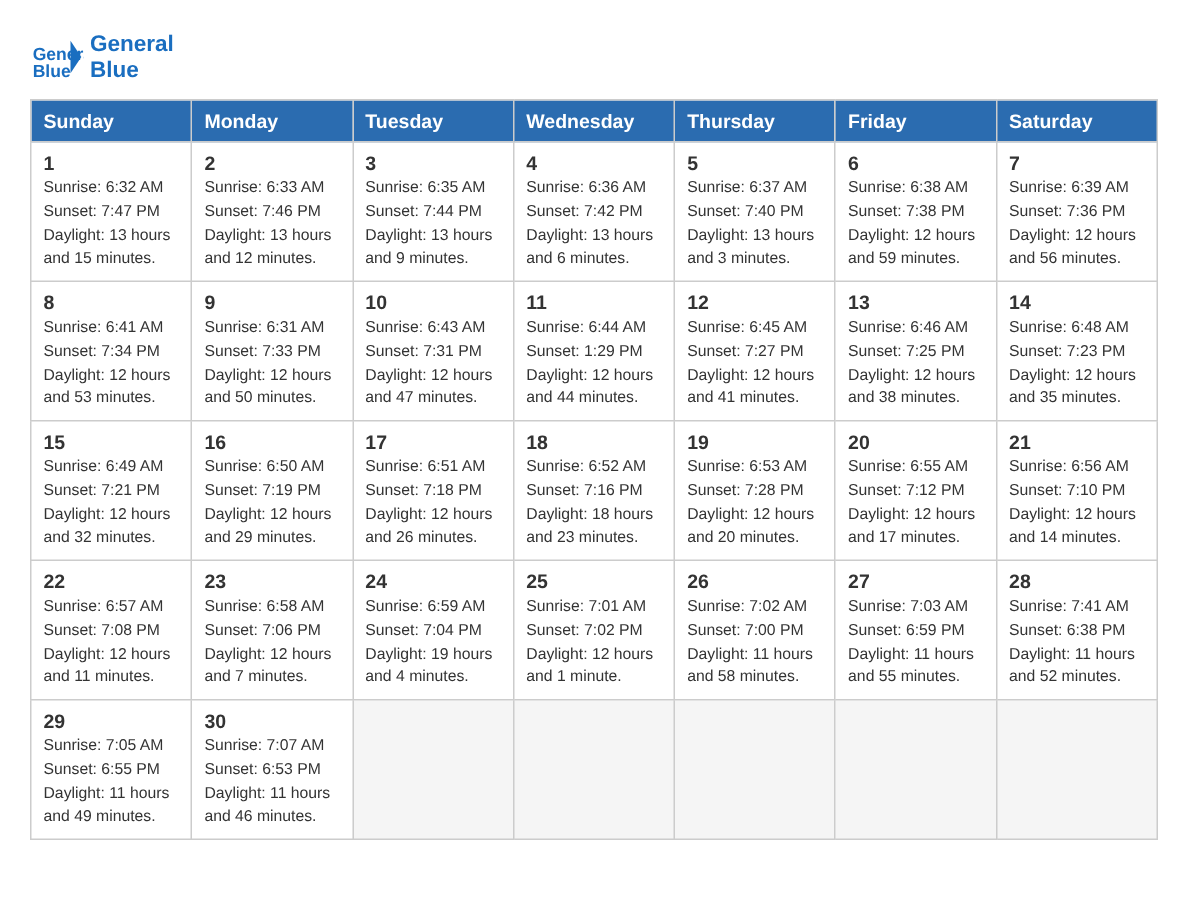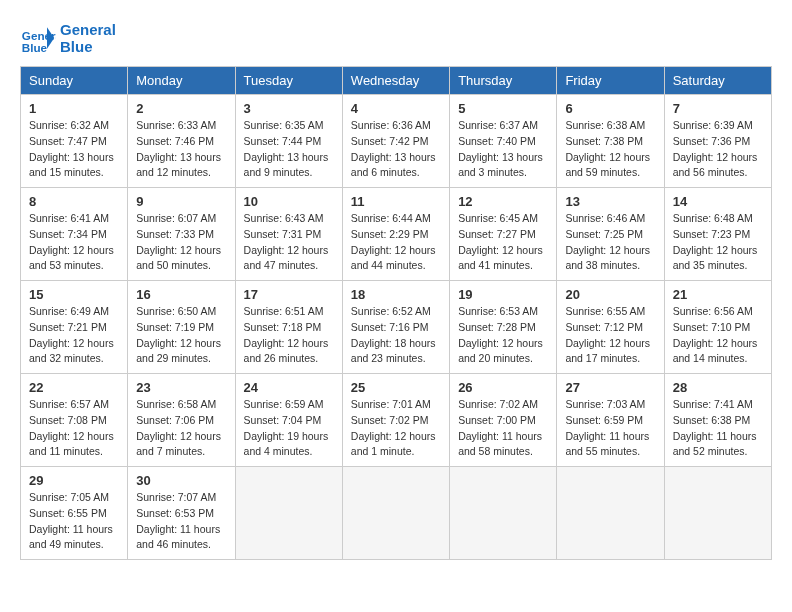--- a/index.html
+++ b/index.html
@@ -41,21 +41,21 @@
       width: 100%;
       border-collapse: collapse;
       table-layout: fixed;
     }
     th {
       background-color: #2b6cb0;
       color: #fff;
       text-align: left;
       padding: 6px 8px;
       font-size: 13px;
-      font-weight: normal;
+      font-weight: bold;
       border: 1px solid #ccc;
     }
     td {
       vertical-align: top;
       padding: 6px 8px;
       border: 1px solid #ccc;
       font-size: 10.5px;
       color: #333;
       background: #fff;
       height: 90px;
@@ -174,38 +174,38 @@
         <span class="day-num">8</span>
         <div class="day-info">
           <span>Sunrise: 6:41 AM</span><br>
           <span>Sunset: 7:34 PM</span><br>
           <span>Daylight: 12 hours and 53 minutes.</span>
         </div>
       </td>
         <td>
         <span class="day-num">9</span>
         <div class="day-info">
-          <span>Sunrise: 6:07 AM</span><br>
+          <span>Sunrise: 6:31 AM</span><br>
           <span>Sunset: 7:33 PM</span><br>
           <span>Daylight: 12 hours and 50 minutes.</span>
         </div>
       </td>
         <td>
         <span class="day-num">10</span>
         <div class="day-info">
           <span>Sunrise: 6:43 AM</span><br>
           <span>Sunset: 7:31 PM</span><br>
           <span>Daylight: 12 hours and 47 minutes.</span>
         </div>
       </td>
         <td>
         <span class="day-num">11</span>
         <div class="day-info">
           <span>Sunrise: 6:44 AM</span><br>
-          <span>Sunset: 2:29 PM</span><br>
+          <span>Sunset: 1:29 PM</span><br>
           <span>Daylight: 12 hours and 44 minutes.</span>
         </div>
       </td>
         <td>
         <span class="day-num">12</span>
         <div class="day-info">
           <span>Sunrise: 6:45 AM</span><br>
           <span>Sunset: 7:27 PM</span><br>
           <span>Daylight: 12 hours and 41 minutes.</span>
         </div>

